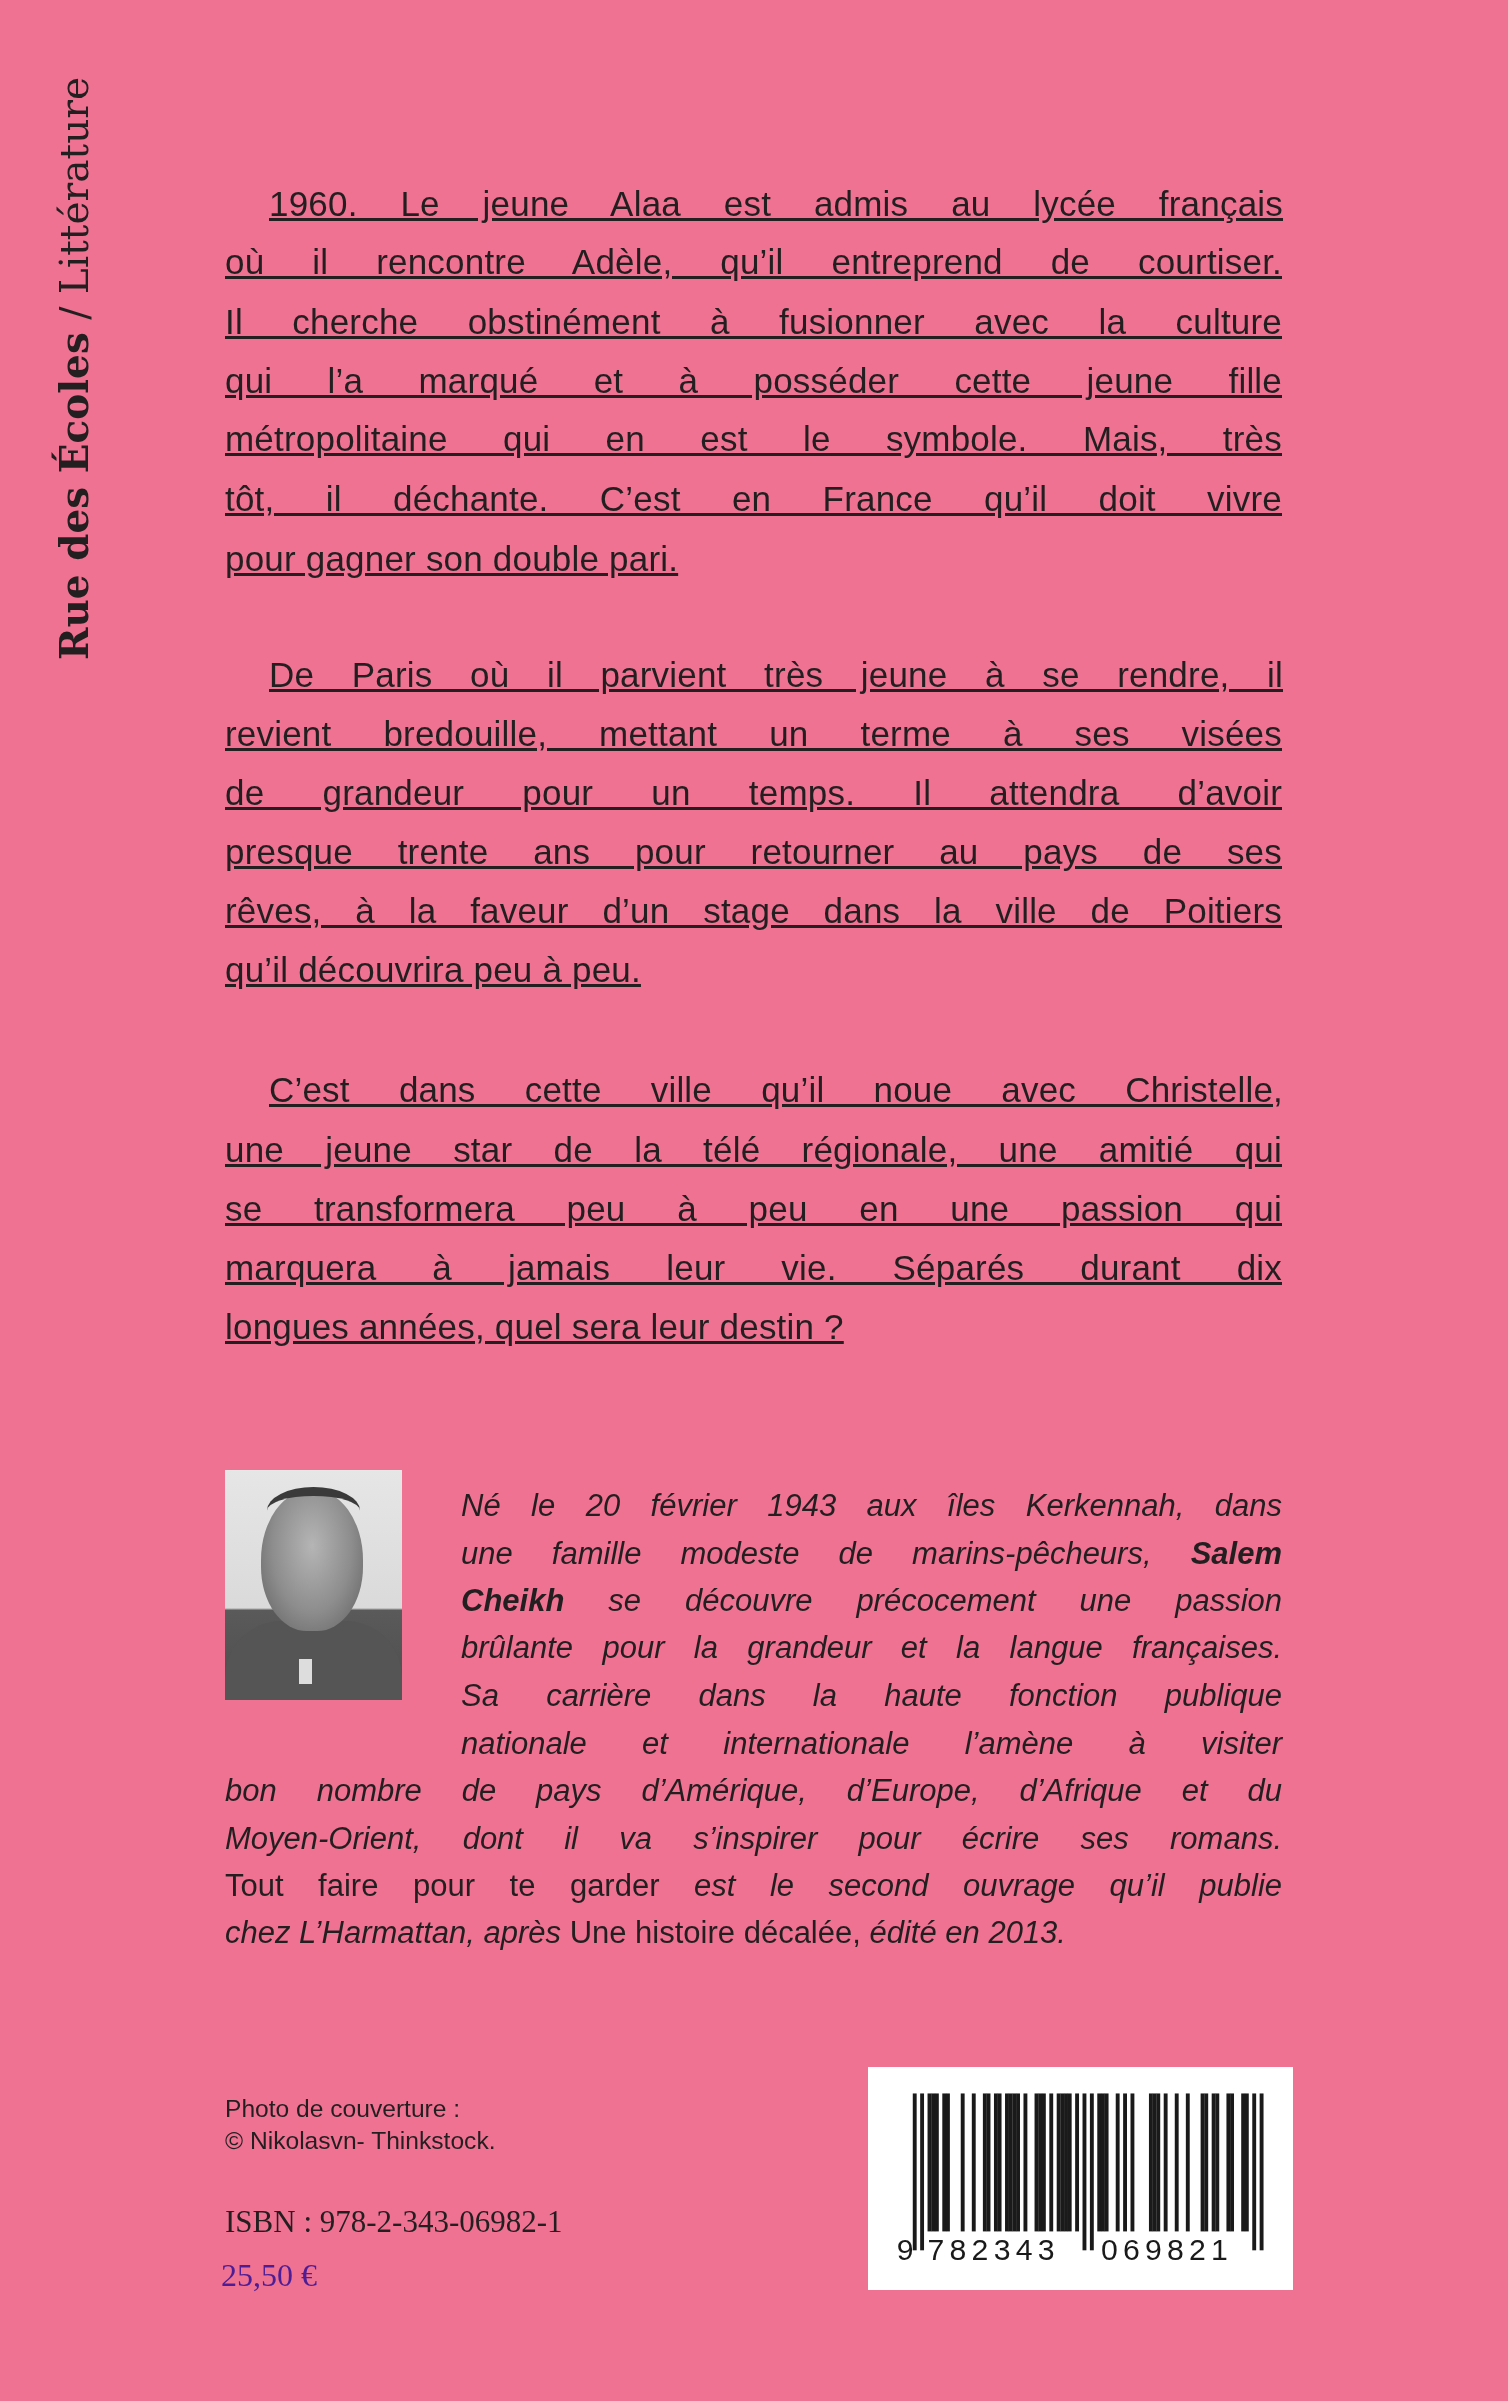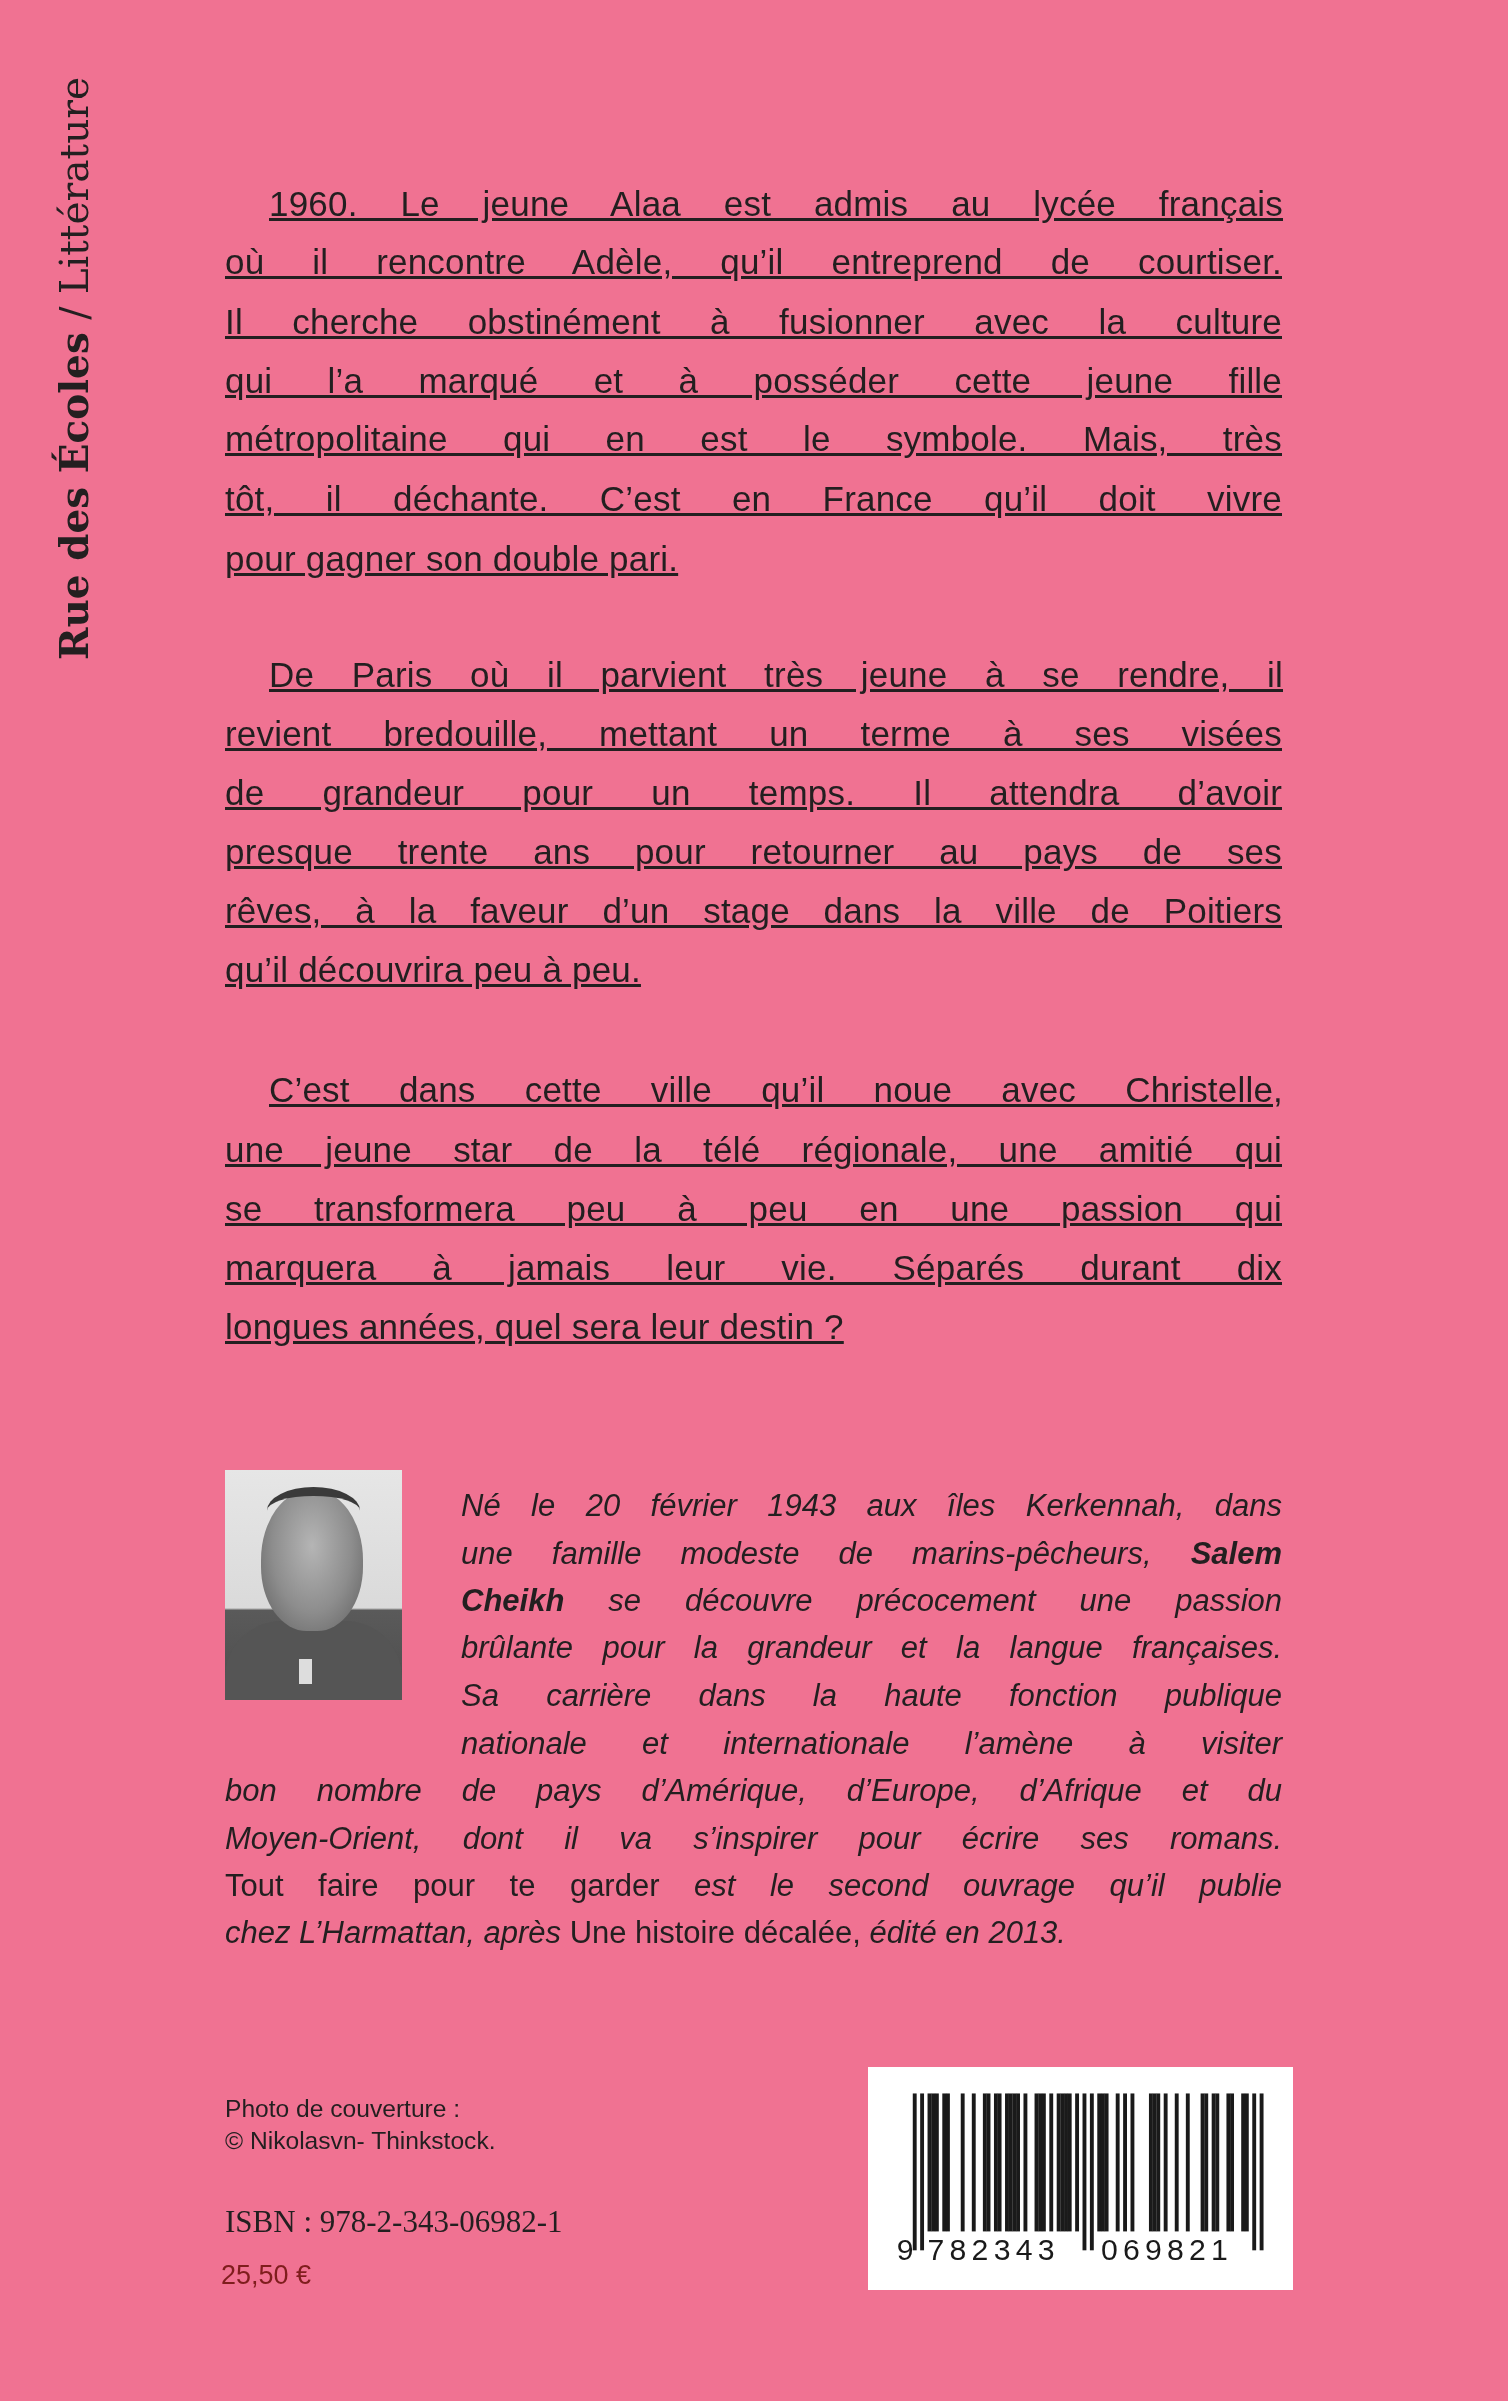--- a/index.html
+++ b/index.html
@@ -77,23 +77,23 @@
     font-family: "Liberation Sans", sans-serif;
     font-size: 24.6px; line-height: 31px;
   }
   .isbn {
     position: absolute; left: 225px; top: 2203px;
     font-family: Liberation Serif, serif;
     font-size: 31px; line-height: 38px;
   }
   .price {
     position: absolute; left: 221px; top: 2252px;
-    font-family: Liberation Sans, sans-serif;
-    font-size: 27px; line-height: 47px;
-    color: #7f1d1d;
+    font-family: Liberation Serif, serif;
+    font-size: 32px; line-height: 47px;
+    color: #4c1d95;
   }
   .barcode-box {
     position: absolute; left: 868px; top: 2067px; width: 425px; height: 223px;
     background: #ffffff;
   }
   .barcode-box svg { position: absolute; left: 0; top: 0; }
 </style>
 </head>
 <body>
 

